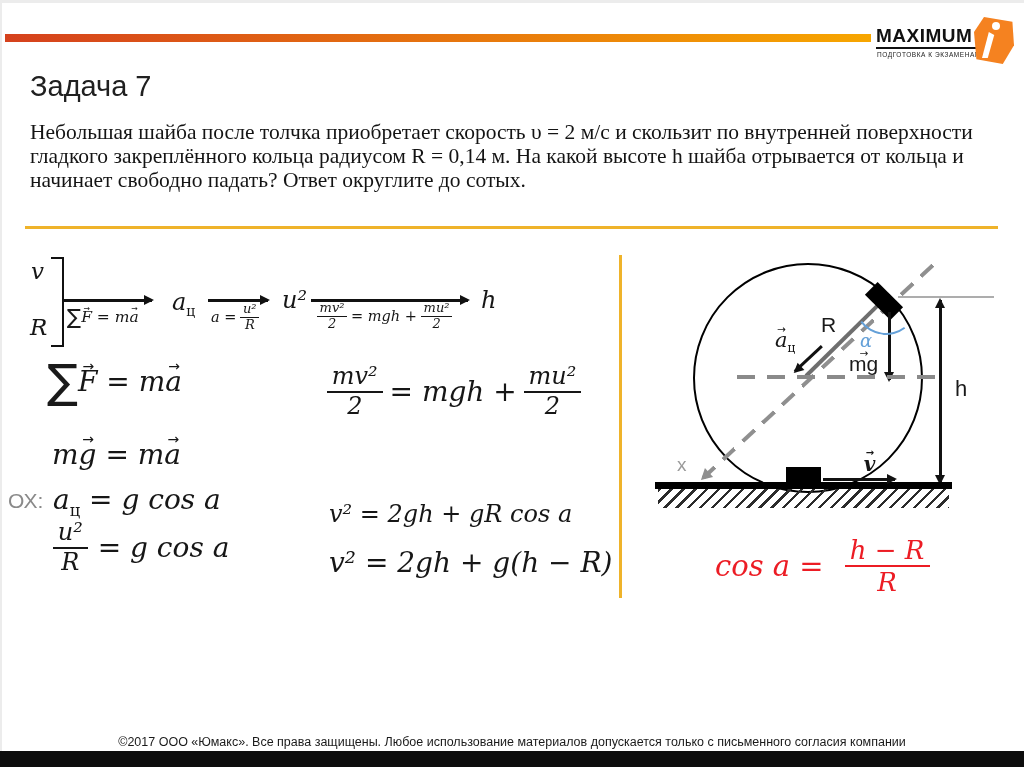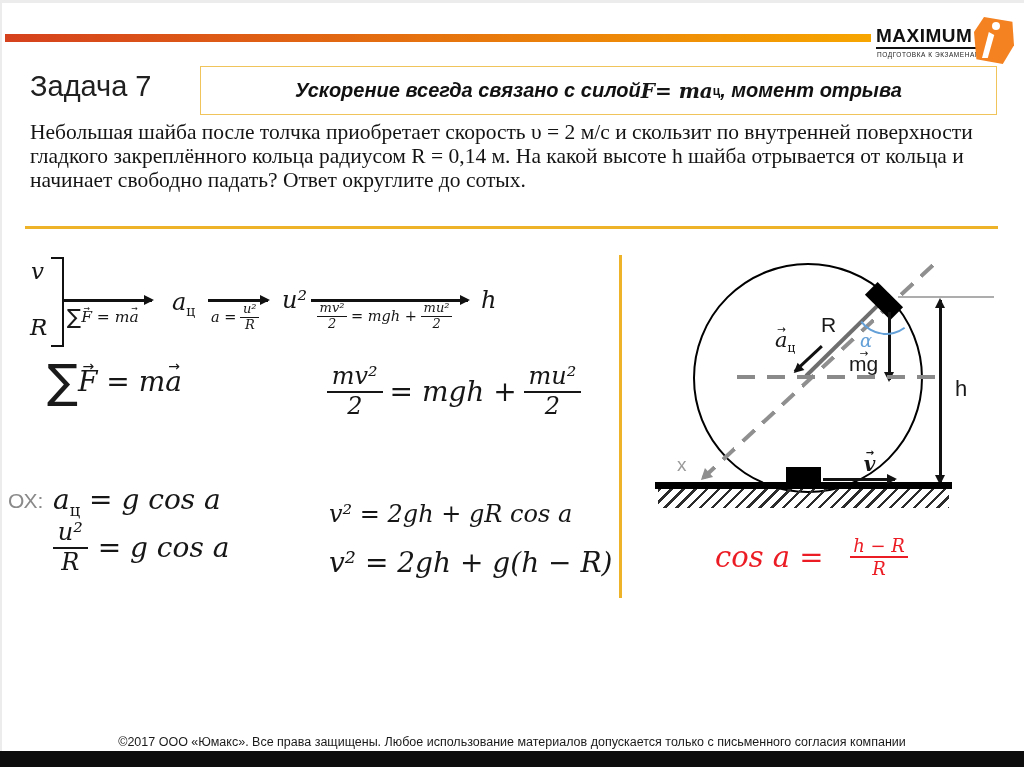--- a/index.html
+++ b/index.html
@@ -55,28 +55,20 @@
 
   <div class="abs" style="left:874px;top:16px;width:140px;height:50px;">
     <div class="abs" style="left:2px;top:9px;font-size:19px;font-weight:700;letter-spacing:.5px;color:#111;">MAXIMUM</div>
     <div class="abs" style="left:2px;top:31px;width:100px;height:2px;background:#111;"></div>
     <div class="abs" style="left:3px;top:35px;font-size:6.5px;letter-spacing:.55px;color:#222;">ПОДГОТОВКА К ЭКЗАМЕНАМ</div>
     <div class="emblem" style="left:100px;top:1px;width:40px;height:47px;"></div>
   </div>
 
   <div class="abs" style="left:30px;top:70px;font-size:29px;color:#202020;">Задача 7</div>
 
-  <div class="abs row" style="left:200px;top:66px;width:795px;height:47px;border:1.5px solid #F0C45A;justify-content:center;
-              font-size:20px;font-weight:700;font-style:italic;color:#111;">
-    <span>Ускорение всегда связано с силой </span>
-      <span class="fx" style="font-weight:600;">F</span>
-      <span class="fx" style="font-weight:600;"> = ma</span>
-      <sub style="font-size:12px;font-style:normal;">ц</sub>
-      <span>, момент отрыва</span>
-  </div>
 
   
   <div class="abs" style="left:30px;top:120px;width:962px;font-family:Liberation Serif, serif;font-size:21.5px;line-height:24px;color:#141414;">Небольшая шайба после толчка приобретает скорость υ = 2 м/с и скользит по внутренней поверхности гладкого закреплённого кольца радиусом R = 0,14 м. На какой высоте h шайба отрывается от кольца и начинает свободно падать? Ответ округлите до сотых.</div>
 
   
   <div class="goldline" style="left:25px;top:226px;width:973px;height:2.5px;"></div>
   <div class="goldline" style="left:619px;top:255px;width:2.5px;height:343px;"></div>
 
   
   <div class="abs fx" style="left:31px;top:258px;font-size:23px;">v</div>
@@ -116,20 +108,23 @@
   </div>
 
   <div class="abs fx" style="left:481px;top:286px;font-size:24px;">h</div>
 
   
   <div class="abs row" style="left:47px;top:360px;">
     <span class="sum" style="font-size:46px;line-height:.95;">∑</span>
       <span class="fx" style="font-size:28px;"><span class="vec">F</span><span> = m</span><span class="vec">a</span></span>
   </div>
 
+  <div class="abs fx" style="left:52px;top:438px;font-size:28px;">
+    <span>m</span><span class="vec">g</span><span> = m</span><span class="vec">a</span>
+  </div>
 
   <div class="abs" style="left:8px;top:489px;font-size:21px;color:#8a8a8a;">ОХ:</div>
   <div class="abs fx" style="left:53px;top:483px;font-size:28px;">
     <span>a</span><sub>ц</sub><span> = g cos a</span>
   </div>
 
   <div class="abs row fx" style="left:53px;top:520px;gap:10px;font-size:28px;">
     <span class="frac" style="font-size:24px;">
         <span class="num">u²</span>
         <span class="den">R</span>
@@ -147,23 +142,23 @@
     <span>= mgh +</span>
     <span class="frac" style="font-size:24px;">
         <span class="num">mu²</span>
         <span class="den">2</span>
       </span>
   </div>
   <div class="abs fx" style="left:329px;top:500px;font-size:24px;">v² = 2gh + gR cos a</div>
   <div class="abs fx" style="left:329px;top:546px;font-size:28px;">v² = 2gh + g(h − R)</div>
 
   
-  <div class="abs row fx" style="left:715px;top:536px;gap:10px;color:#EC1C24;font-size:29px;">
+  <div class="abs row fx" style="left:715px;top:536px;gap:21px;color:#EC1C24;font-size:29px;">
     <span>cos a =</span>
-    <span class="frac" style="font-size:18px;margin-left:16px;">
+    <span class="frac" style="font-size:26px;">
         <span class="num">h − R</span>
         <span class="den">R</span>
       </span>
   </div>
 
   
   <div class="abs" style="left:693px;top:263px;width:226px;height:226px;border:2px solid #000;border-radius:50%;"></div>
   <div class="diag" style="left:703px;top:476px;width:316px;transform:rotate(-42.8deg);"></div>
   <div class="abs" style="left:806px;top:374px;width:100px;height:4px;background:#6E6E6E;transform:rotate(-44.5deg);transform-origin:left center;"></div>
   <div class="abs" style="left:866px;top:292px;width:36px;height:18px;background:#000;transform:rotate(45deg);"></div>

